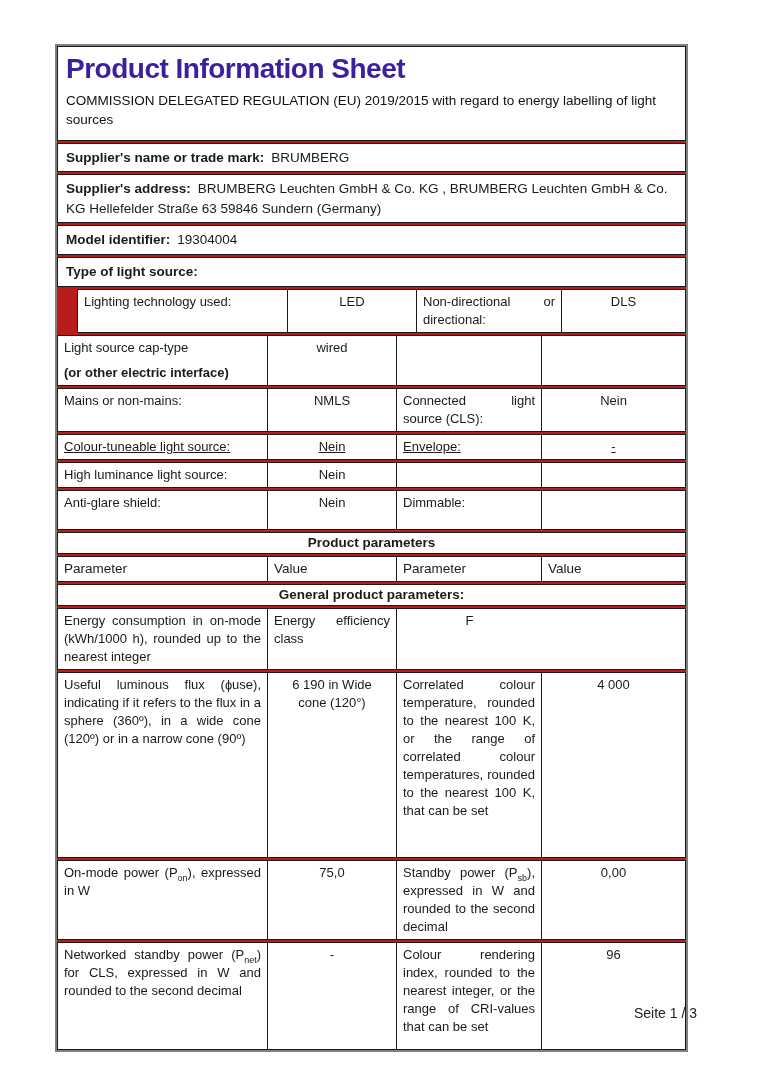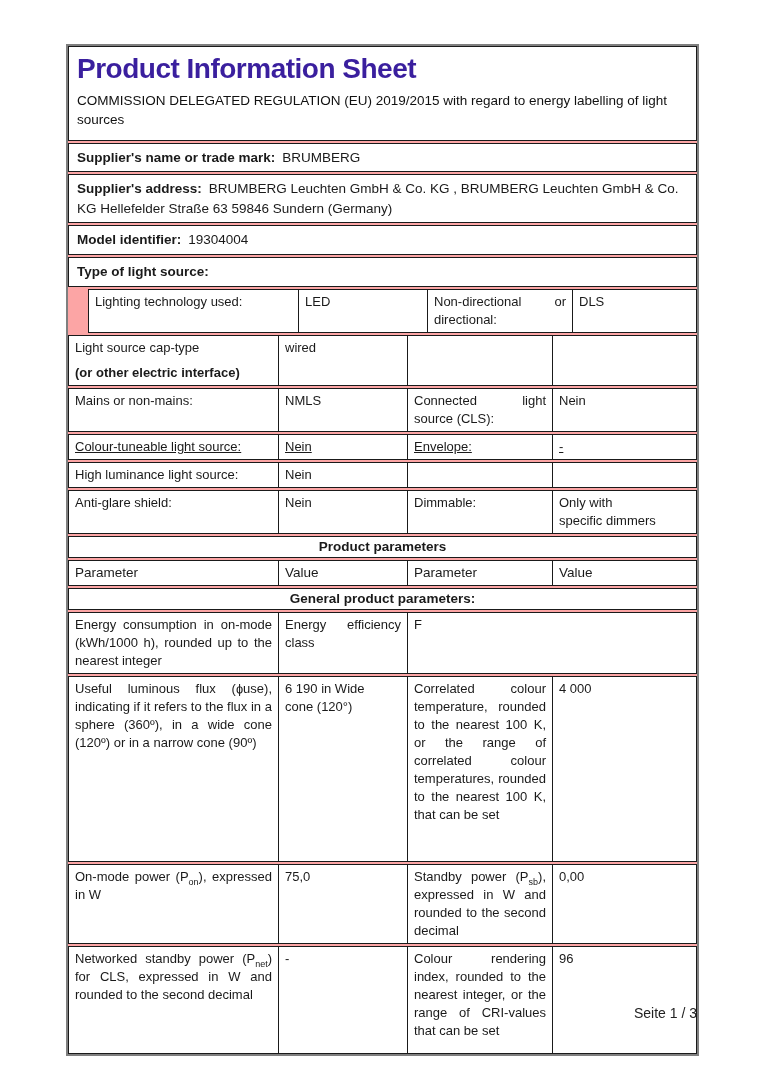--- a/index.html
+++ b/index.html
@@ -1,22 +1,22 @@
 <!DOCTYPE html>
 <html><head>
 <meta charset="utf-8">
 <style>
   html,body{margin:0;padding:0;}
   body{
     width:764px;height:1080px;background:#ffffff;position:relative;overflow:hidden;
     font-family:"Liberation Sans",sans-serif;color:#1a1a1a;
   }
   .sheet{
-    position:absolute;left:66px;top:44px;width:633px;
-    border:2px solid #7f7f7f;box-sizing:border-box;background:#fca5a5;
+    position:absolute;left:55px;top:44px;width:633px;
+    border:2px solid #7f7f7f;box-sizing:border-box;background:#b91c1c;
   }
   .box{
     border:1px solid #1a1a1a;box-sizing:border-box;margin-bottom:2px;background:#fff;
   }
   .box:last-child{margin-bottom:0;}
   
   .header-box{padding:2px 10px 4px 8px;min-height:90px;}
   .title{
     font-size:28px;font-weight:bold;margin:4px 0 7px 0;letter-spacing:-0.5px;
   }
@@ -27,21 +27,21 @@
   .lbl-val{margin-left:7px;}
   .r-name{min-height:26px;}
   .r-addr{min-height:49px;}
   .r-model{min-height:26px;}
   .r-type{min-height:25px;}
   
   .grid4{display:grid;grid-template-columns:210px 129px 145px 1fr;}
   .cell{box-sizing:border-box;padding:3px 6px 3px 6px;font-size:13px;line-height:18px;}
   .cdiv{border-right:1px solid #1a1a1a;}
   .param{text-align:justify;text-justify:inter-word;}
-  .val{}
+  .val{text-align:center;}
   .pre{white-space:pre-line;}
   sub{font-size:9px;line-height:0;}
   .r-tech{min-height:39px;margin-left:20px;}
   .r-cap{min-height:45px;}
   .r-mains{min-height:40px;}
   .r-ctun{min-height:22px;text-decoration:underline;}
   .r-hlum{min-height:22px;}
   .r-aglare{min-height:40px;}
   .cap2{margin-top:7px;font-weight:bold;}
   
@@ -117,22 +117,20 @@
     <div class="cell cdiv">High luminance light source:</div>
     <div class="cell cdiv val">Nein</div>
     <div class="cell cdiv param"></div>
     <div class="cell val"></div>
   </div>
 
   <div class="box grid4 r-aglare">
     <div class="cell cdiv">Anti-glare shield:</div>
     <div class="cell cdiv val">Nein</div>
     <div class="cell cdiv param">Dimmable:</div>
-    <div class="cell val pre">Only with
-specific dimmers</div>
   </div>
 
   <div class="box sec-hdr">Product parameters</div>
 
   <div class="box grid4 r-colhdr">
     <div class="cell cdiv colhdr-cell">Parameter</div>
     <div class="cell cdiv colhdr-cell">Value</div>
     <div class="cell cdiv colhdr-cell">Parameter</div>
     <div class="cell colhdr-cell">Value</div>
   </div>

